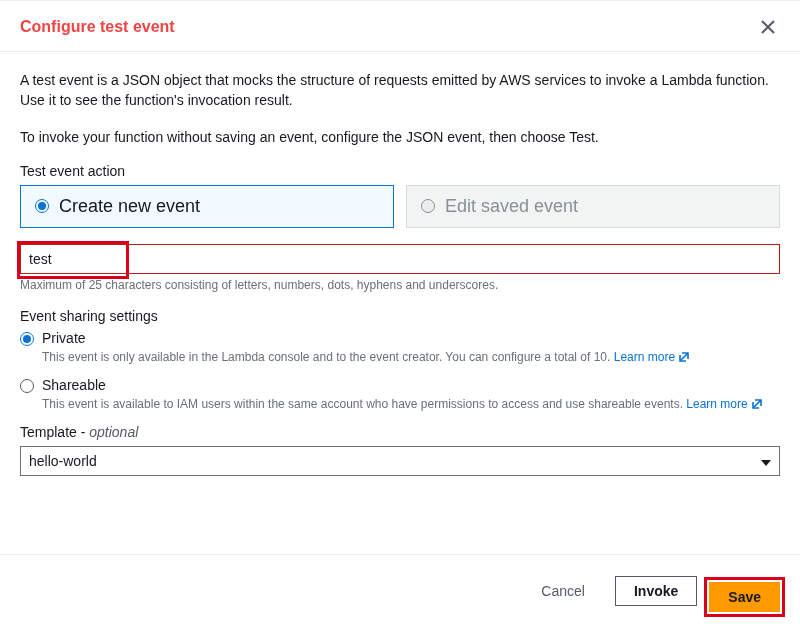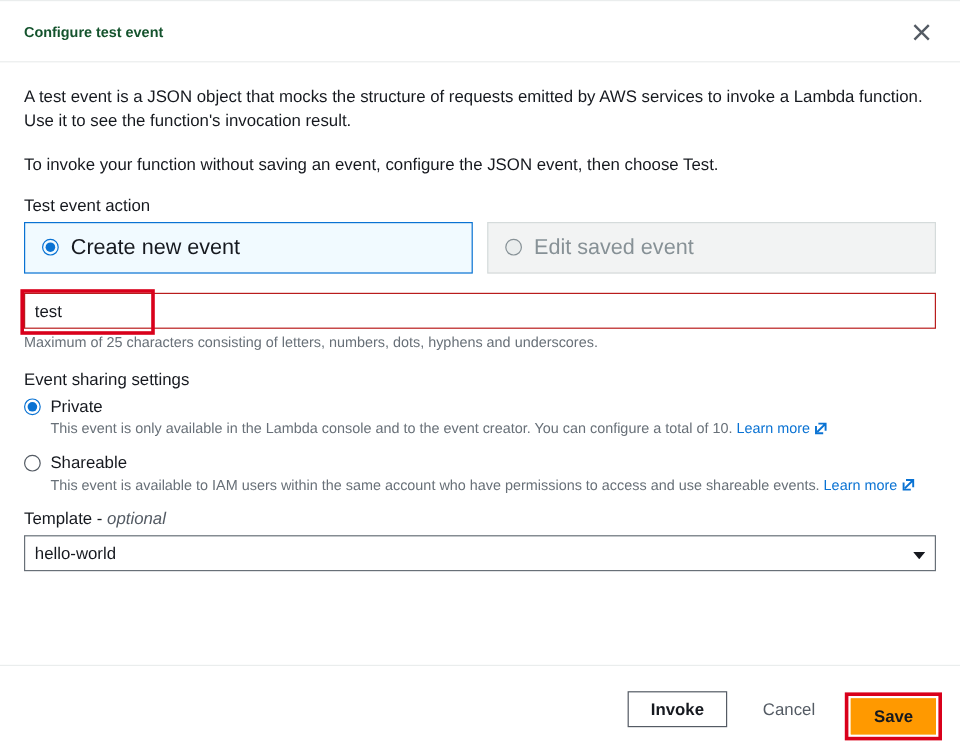--- a/index.html
+++ b/index.html
@@ -1,19 +1,19 @@
 <!DOCTYPE html>
 <html><head>
   <meta charset="utf-8">
   <style>
     * { box-sizing: border-box; margin: 0; padding: 0; }
     html, body { width: 800px; height: 626px; font-family: "Amazon Ember", "Helvetica Neue", Arial, sans-serif; font-size: 14px; color: #16191f; background: #ffffff; }
     .dialog { width: 800px; height: 626px; background: #ffffff; display: flex; flex-direction: column; border-top: 1px solid #eaeded; }
     .header { display: flex; align-items: center; justify-content: space-between; padding: 14px 20px 12px 20px; border-bottom: 1px solid #eaeded; }
-    .header h1 { font-size: 12px; font-weight: 700; color: #14532d; }
+    .header h1 { font-size: 16px; font-weight: 700; color: #ef4444; }
     .close-btn { background: none; border: none; cursor: pointer; padding: 4px; line-height: 0; }
     .content { padding: 18px 20px 8px 20px; flex: 1; overflow: auto; }
     .desc { font-size: 14px; color: #16191f; line-height: 1.45; margin-bottom: 16px; }
     .section-label { font-size: 14px; color: #16191f; margin-bottom: 6px; margin-top: 2px; }
     .italic { font-style: italic; color: #545b64; }
     .segmented { display: flex; gap: 12px; margin-bottom: 16px; }
     .seg { flex: 1; display: flex; align-items: center; gap: 10px; padding: 10px 14px; border: 1px solid #d5dbdb; background: #f2f3f3; color: #879196; cursor: not-allowed; font-size: 18px; }
     .seg.active { background: #f1faff; border: 1px solid #0972d3; color: #16191f; cursor: pointer; }
     .radio-circle { width: 14px; height: 14px; border-radius: 50%; border: 1px solid #879196; display: inline-flex; align-items: center; justify-content: center; flex-shrink: 0; }
     .seg.active .radio-circle { border: 1px solid #0972d3; }
@@ -113,21 +113,21 @@
       <span>
         <svg width="10" height="6" viewBox="0 0 10 6">
             <path d="M0 0 L5 6 L10 0 Z" fill="#16191f"></path>
           </svg>
       </span>
     </div>
 
   </div>
 
   <div class="footer">
+    <button class="btn link-btn">Cancel</button>
     <button class="btn normal">Invoke</button>
-    <button class="btn link-btn">Cancel</button>
     <span class="save-wrap">
       <button class="btn primary">Save</button>
       <div class="highlight-save"></div>
     </span>
   </div>
 
 </div>
 
 </body></html>

